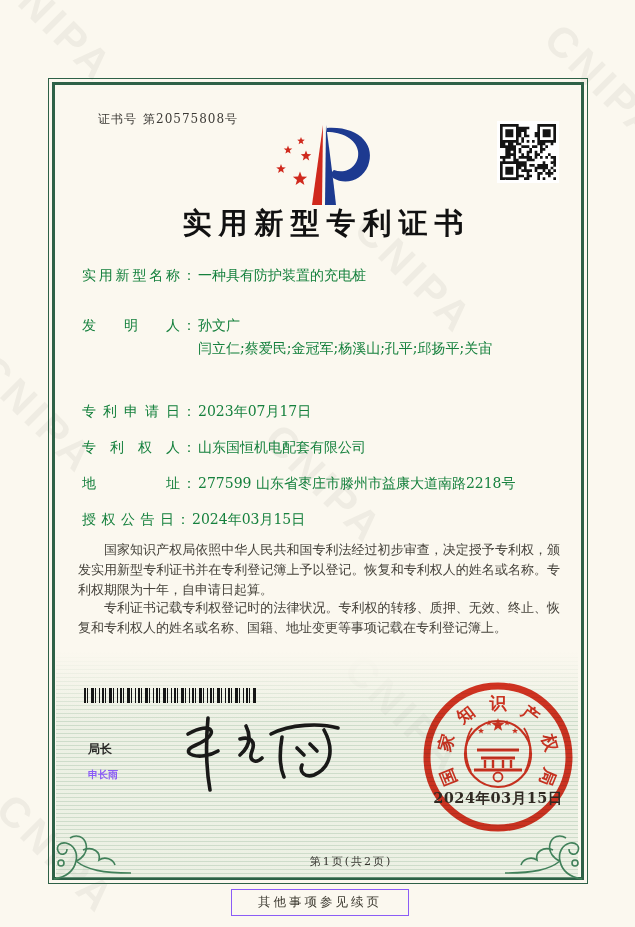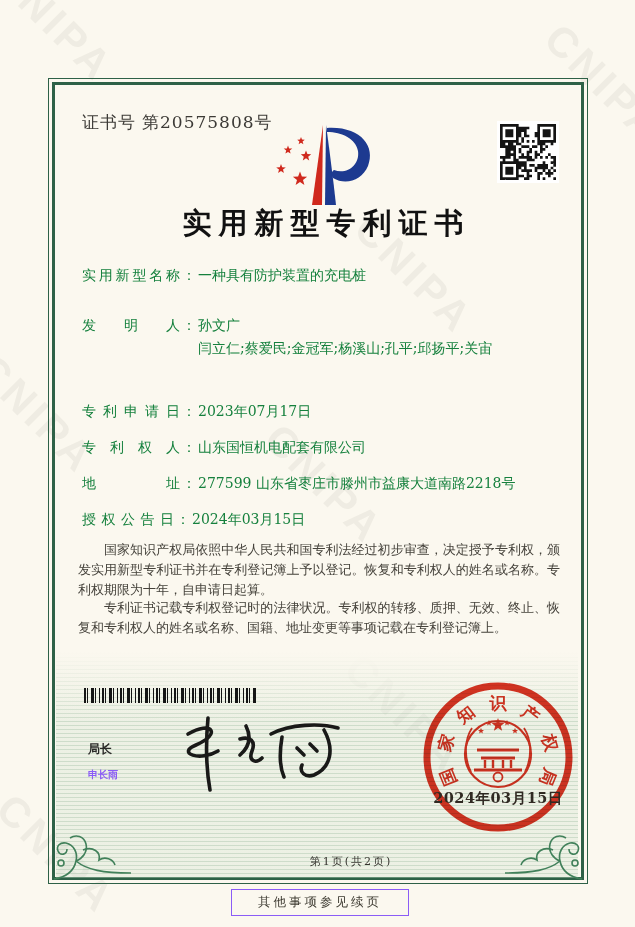--- a/index.html
+++ b/index.html
@@ -23,21 +23,21 @@
          border:1.5px solid #2e6147;z-index:2;}
   .frame-inner{position:absolute;inset:3px;border:3px solid #2e6147;}
 
   
   .guilloche{position:absolute;left:56px;top:652px;width:522px;height:226px;z-index:2;
     background:
       linear-gradient(to bottom, rgba(251,248,239,1) 0, rgba(251,248,239,0) 70px),
       repeating-linear-gradient(0deg, rgba(96,150,110,0.22) 0 1px, rgba(240,243,232,0) 1px 4px),
       linear-gradient(rgba(210,226,208,0.35), rgba(210,226,208,0.35));}
 
-  .cert-no{position:absolute;left:82px;top:111px;font-size:17px;color:#3c3a36;z-index:3;letter-spacing:1px;}
+  .cert-no{position:absolute;left:98px;top:111px;font-size:12px;color:#3c3a36;z-index:3;letter-spacing:1px;}
   .cert-no .v{margin-left:6px;}
 
   .logo{position:absolute;left:270px;top:119px;width:112px;height:94px;z-index:3;}
 
   .qr{position:absolute;left:497px;top:121px;width:62px;height:62px;background:#fff;
       padding:3px;box-sizing:border-box;z-index:3;}
 
   .title{position:absolute;left:48px;top:204px;width:550px;text-align:center;
          font-size:29px;font-weight:700;color:#111;letter-spacing:7px;padding-left:7px;
          box-sizing:border-box;z-index:3;}

